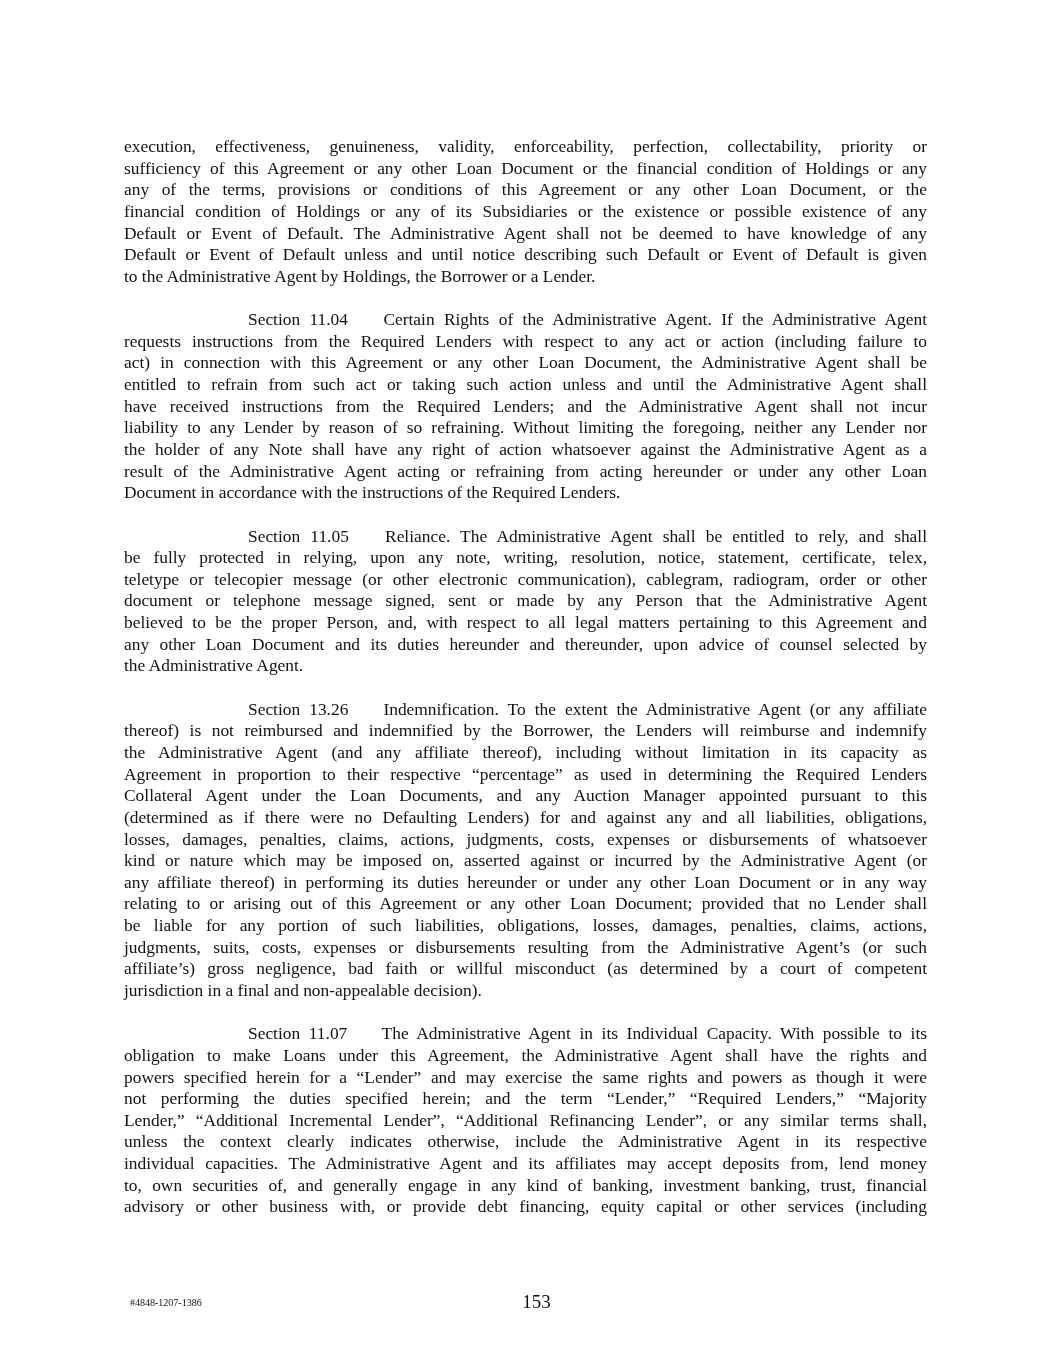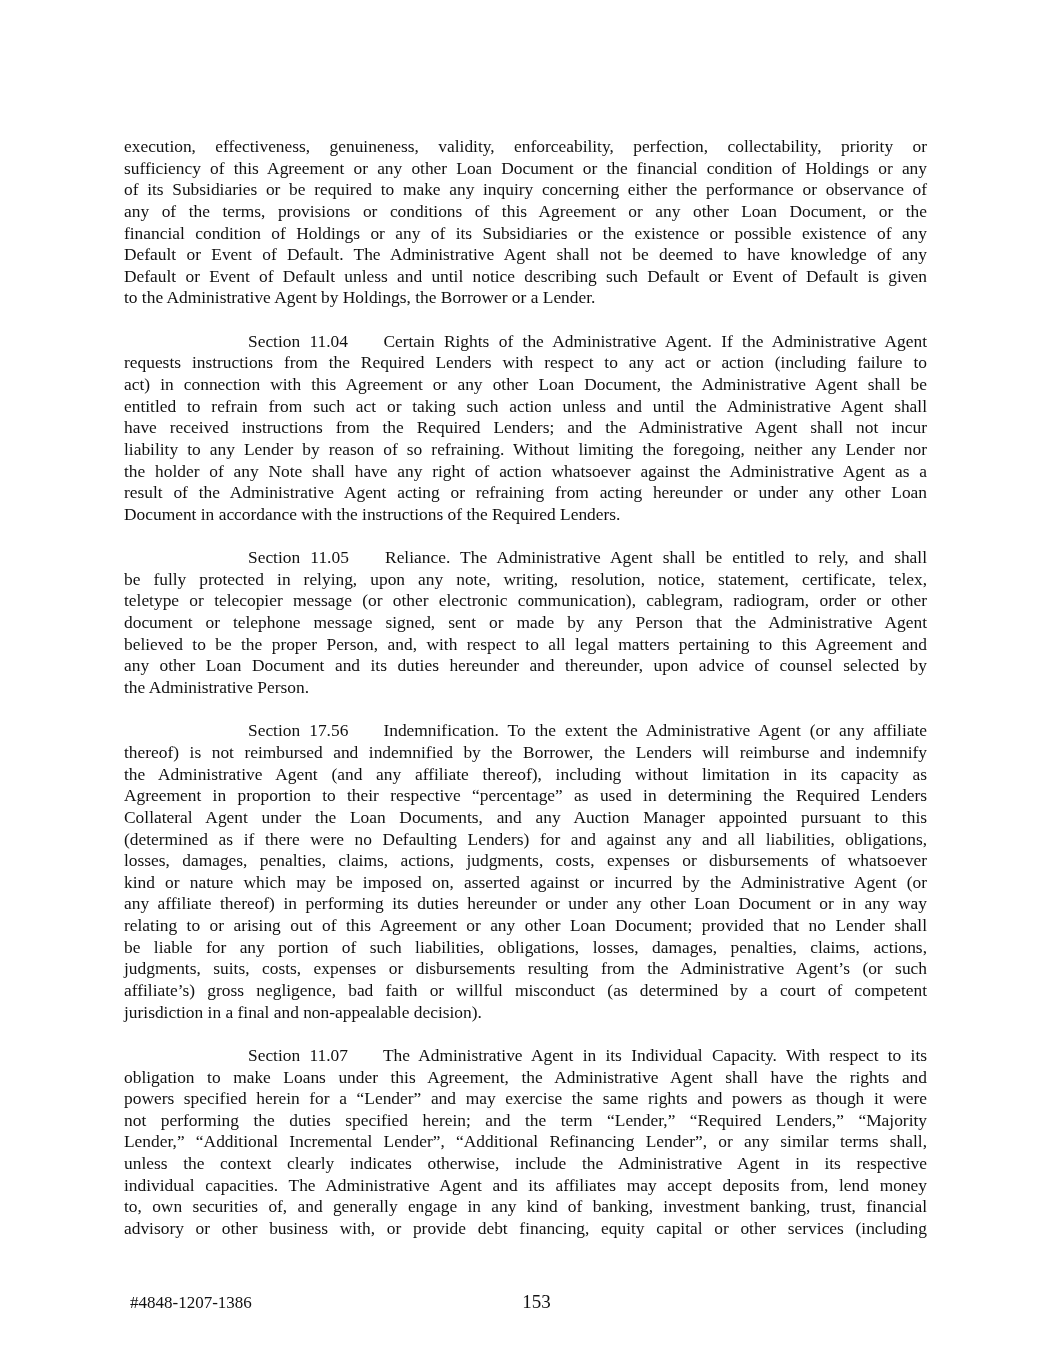--- a/index.html
+++ b/index.html
@@ -17,37 +17,36 @@
     .line {
       display: block; text-align: justify; text-align-last: justify;
       white-space: nowrap; height: 21.65px;
     }
     .line.last { text-align-last: left; }
     .line.first { padding-left: 124px; }
     .u { text-underline-offset: 2px; }
     .sec-num { margin-right: 26px; }
     .footer-id {
       position: absolute; left: 130px; top: 1286px;
-      font-size: 17px; line-height: 14px;
+      font-size: 10px; line-height: 14px;
     }
     .page-num {
       position: absolute; left: 0; width: 1073px; top: 1281px; text-align: center;
       font-size: 19px; line-height: 22px;
     }
   </style>
 </head>
 <body>
 
 <div class="page">
   <div class="body-text">
 
     <p class="para">
       <span class="line">execution, effectiveness, genuineness, validity, enforceability, perfection, collectability, priority or</span>
       <span class="line">sufficiency of this Agreement or any other Loan Document or the financial condition of Holdings or any</span>
-      <span class="line">of its Subsidiaries or be required to make any inquiry concerning either the performance or observance of</span>
       <span class="line">any of the terms, provisions or conditions of this Agreement or any other Loan Document, or the</span>
       <span class="line">financial condition of Holdings or any of its Subsidiaries or the existence or possible existence of any</span>
       <span class="line">Default or Event of Default.  The Administrative Agent shall not be deemed to have knowledge of any</span>
       <span class="line">Default or Event of Default unless and until notice describing such Default or Event of Default is given</span>
       <span class="line last">to the Administrative Agent by Holdings, the Borrower or a Lender.</span>
     </p>
 
     <p class="para">
       <span class="line first"><span class="sec-num">Section 11.04</span> <span class="u">Certain Rights of the Administrative Agent</span><span>.  If the Administrative Agent</span></span>
       <span class="line">requests instructions from the Required Lenders with respect to any act or action (including failure to</span>
@@ -60,42 +59,42 @@
       <span class="line last">Document in accordance with the instructions of the Required Lenders.</span>
     </p>
 
     <p class="para">
       <span class="line first"><span class="sec-num">Section 11.05</span> <span class="u">Reliance</span><span>.  The Administrative Agent shall be entitled to rely, and shall</span></span>
       <span class="line">be fully protected in relying, upon any note, writing, resolution, notice, statement, certificate, telex,</span>
       <span class="line">teletype or telecopier message (or other electronic communication), cablegram, radiogram, order or other</span>
       <span class="line">document or telephone message signed, sent or made by any Person that the Administrative Agent</span>
       <span class="line">believed to be the proper Person, and, with respect to all legal matters pertaining to this Agreement and</span>
       <span class="line">any other Loan Document and its duties hereunder and thereunder, upon advice of counsel selected by</span>
-      <span class="line last">the Administrative Person.</span>
+      <span class="line last">the Administrative Agent.</span>
     </p>
 
     <p class="para">
-      <span class="line first"><span class="sec-num">Section 17.56</span> <span class="u">Indemnification</span><span>.  To the extent the Administrative Agent (or any affiliate</span></span>
+      <span class="line first"><span class="sec-num">Section 13.26</span> <span class="u">Indemnification</span><span>.  To the extent the Administrative Agent (or any affiliate</span></span>
       <span class="line">thereof) is not reimbursed and indemnified by the Borrower, the Lenders will reimburse and indemnify</span>
       <span class="line">the Administrative Agent (and any affiliate thereof), including without limitation in its capacity as</span>
       <span class="line">Agreement in proportion to their respective “percentage” as used in determining the Required Lenders</span>
       <span class="line">Collateral Agent under the Loan Documents, and any Auction Manager appointed pursuant to this</span>
       <span class="line">(determined as if there were no Defaulting Lenders) for and against any and all liabilities, obligations,</span>
       <span class="line">losses, damages, penalties, claims, actions, judgments, costs, expenses or disbursements of whatsoever</span>
       <span class="line">kind or nature which may be imposed on, asserted against or incurred by the Administrative Agent (or</span>
       <span class="line">any affiliate thereof) in performing its duties hereunder or under any other Loan Document or in any way</span>
       <span class="line"><span>relating to or arising out of this Agreement or any other Loan Document; </span><span class="u">provided</span><span> that no Lender shall</span></span>
       <span class="line">be liable for any portion of such liabilities, obligations, losses, damages, penalties, claims, actions,</span>
       <span class="line">judgments, suits, costs, expenses or disbursements resulting from the Administrative Agent’s (or such</span>
       <span class="line">affiliate’s) gross negligence, bad faith or willful misconduct (as determined by a court of competent</span>
       <span class="line last">jurisdiction in a final and non-appealable decision).</span>
     </p>
 
     <p class="para">
-      <span class="line first"><span class="sec-num">Section 11.07</span> <span class="u">The Administrative Agent in its Individual Capacity</span><span>.  With respect to its</span></span>
+      <span class="line first"><span class="sec-num">Section 11.07</span> <span class="u">The Administrative Agent in its Individual Capacity</span><span>.  With possible to its</span></span>
       <span class="line">obligation to make Loans under this Agreement, the Administrative Agent shall have the rights and</span>
       <span class="line">powers specified herein for a “Lender” and may exercise the same rights and powers as though it were</span>
       <span class="line">not performing the duties specified herein; and the term “Lender,” “Required Lenders,” “Majority</span>
       <span class="line">Lender,” “Additional Incremental Lender”, “Additional Refinancing Lender”, or any similar terms shall,</span>
       <span class="line">unless the context clearly indicates otherwise, include the Administrative Agent in its respective</span>
       <span class="line">individual capacities.  The Administrative Agent and its affiliates may accept deposits from, lend money</span>
       <span class="line">to, own securities of, and generally engage in any kind of banking, investment banking, trust, financial</span>
       <span class="line">advisory or other business with, or provide debt financing, equity capital or other services (including</span>
     </p>
   </div>

